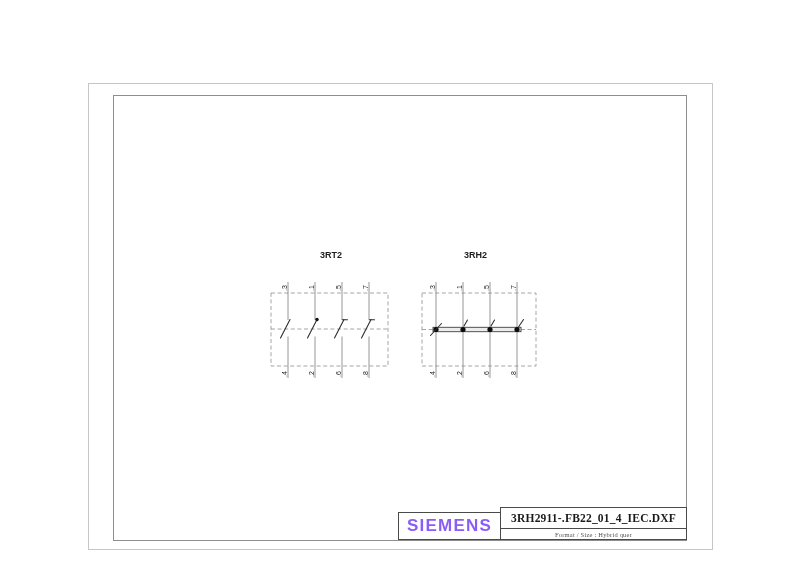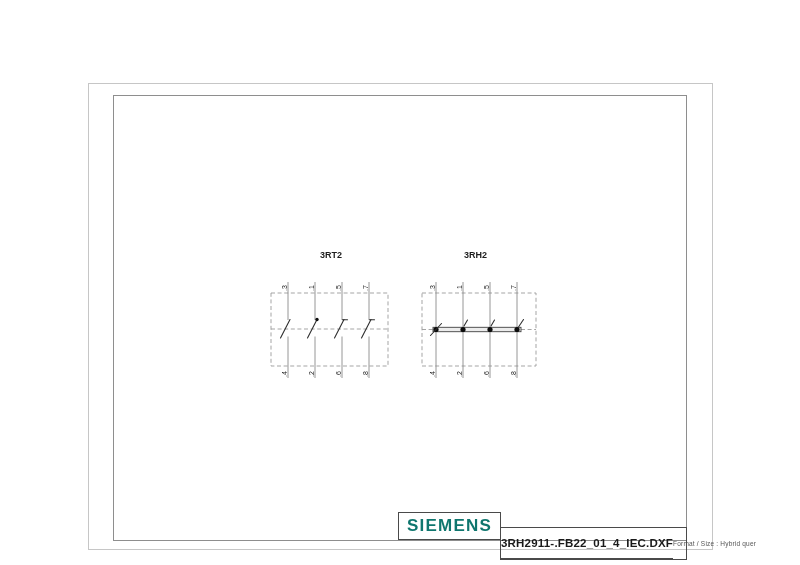--- a/index.html
+++ b/index.html
@@ -23,25 +23,25 @@
   .contact{stroke:#2f2f2f;stroke-width:1.1;stroke-linecap:round;}
   .bridge{fill:#ececec;stroke:#404040;stroke-width:0.9;}
   .dot{fill:#0d0d0d;stroke:none;}
 
   #title-block{position:absolute;left:0;top:0;}
   #siemens-box{
     position:absolute;left:398px;top:476px;width:101px;height:26px;
     border:1px solid #4a4a4a;display:flex;align-items:center;justify-content:center;
   }
   #siemens-box span{
-    font-size:17px;font-weight:bold;letter-spacing:1.2px;color:#0f766e;white-space:nowrap;
+    font-size:17px;font-weight:bold;letter-spacing:1.2px;color:#8b5cf6;white-space:nowrap;
   }
   #file-box{
-    position:absolute;left:500px;top:491px;width:185px;height:31px;
-    border:1px solid #4a4a4a;display:flex;flex-direction:row;
+    position:absolute;left:500px;top:471px;width:185px;height:31px;
+    border:1px solid #4a4a4a;display:flex;flex-direction:column;font-family:Liberation Serif, serif;
   }
   #file-row{
     flex:0 0 20px;border-bottom:1px solid #4a4a4a;display:flex;align-items:center;justify-content:center;
     font-size:11.5px;font-weight:bold;letter-spacing:0.2px;color:#1a1a1a;white-space:nowrap;
   }
   #format-row{
     flex:1;display:flex;align-items:center;justify-content:center;
     font-size:6.5px;color:#555555;letter-spacing:0.2px;white-space:nowrap;
   }
 </style>

